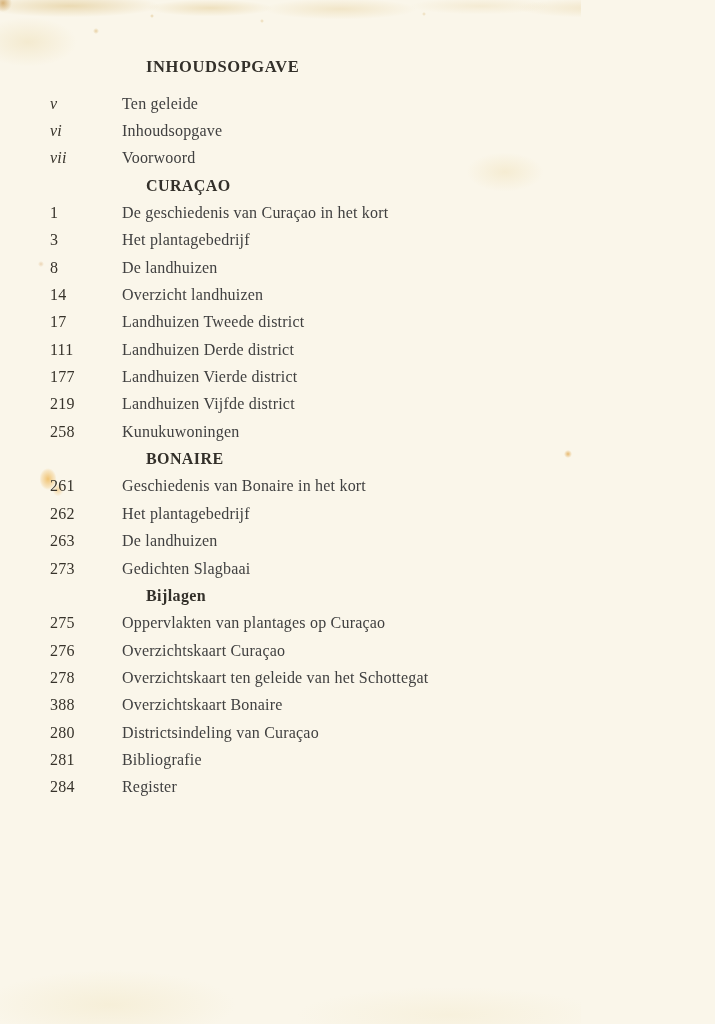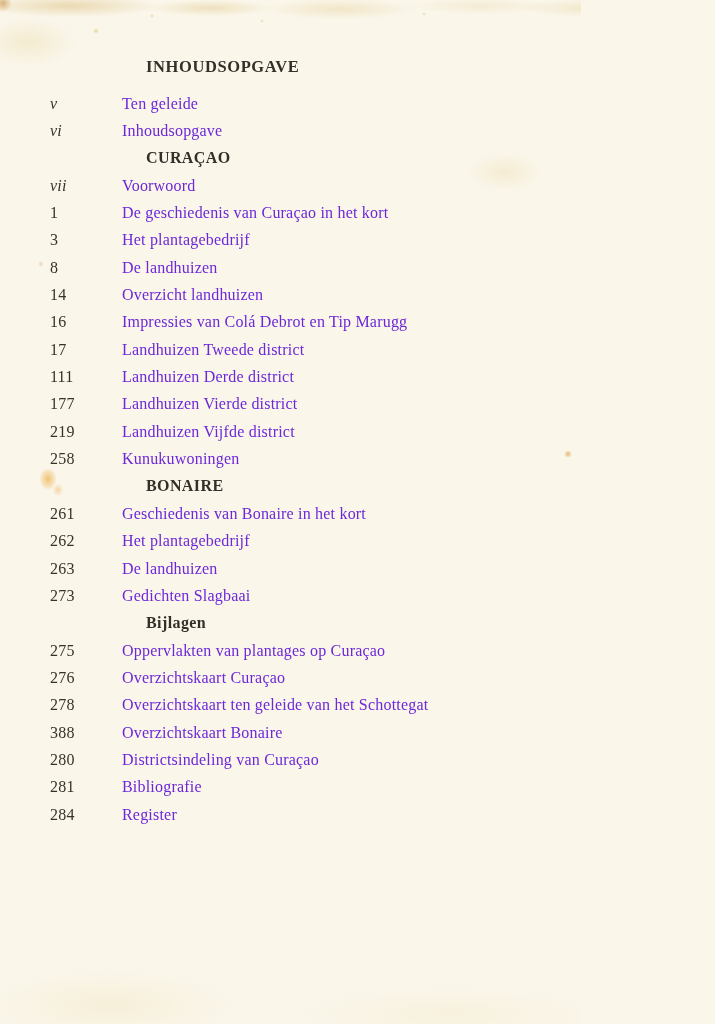--- a/index.html
+++ b/index.html
@@ -67,65 +67,61 @@
     width: 72px;
     flex: 0 0 72px;
   }
   .roman { font-style: italic; }
   .heading {
     padding-left: 96px;
     font-weight: bold;
     color: #33302a;
     letter-spacing: 0.4px;
   }
-  .label { color: #6d28d9; }
+  .label { color: #404040; }
 </style>
 </head>
 <body>
 
 <div class="page">
   <div class="stains"></div>
 
   <div class="toc">
     <h1 class="title">INHOUDSOPGAVE</h1>
 
     <div class="row">
       <span class="num roman">v</span>
       <span class="label">Ten geleide</span>
     </div>
     <div class="row">
       <span class="num roman">vi</span>
       <span class="label">Inhoudsopgave</span>
     </div>
-    <div class="row heading">CURAÇAO</div>
-
     <div class="row">
       <span class="num roman">vii</span>
       <span class="label">Voorwoord</span>
     </div>
+
+    <div class="row heading">CURAÇAO</div>
 
     <div class="row">
       <span class="num">1</span>
       <span class="label">De geschiedenis van Curaçao in het kort</span>
     </div>
     <div class="row">
       <span class="num">3</span>
       <span class="label">Het plantagebedrijf</span>
     </div>
     <div class="row">
       <span class="num">8</span>
       <span class="label">De landhuizen</span>
     </div>
     <div class="row">
       <span class="num">14</span>
       <span class="label">Overzicht landhuizen</span>
-    </div>
-    <div class="row">
-      <span class="num">16</span>
-      <span class="label">Impressies van Colá Debrot en Tip Marugg</span>
     </div>
     <div class="row">
       <span class="num">17</span>
       <span class="label">Landhuizen Tweede district</span>
     </div>
     <div class="row">
       <span class="num">111</span>
       <span class="label">Landhuizen Derde district</span>
     </div>
     <div class="row">

